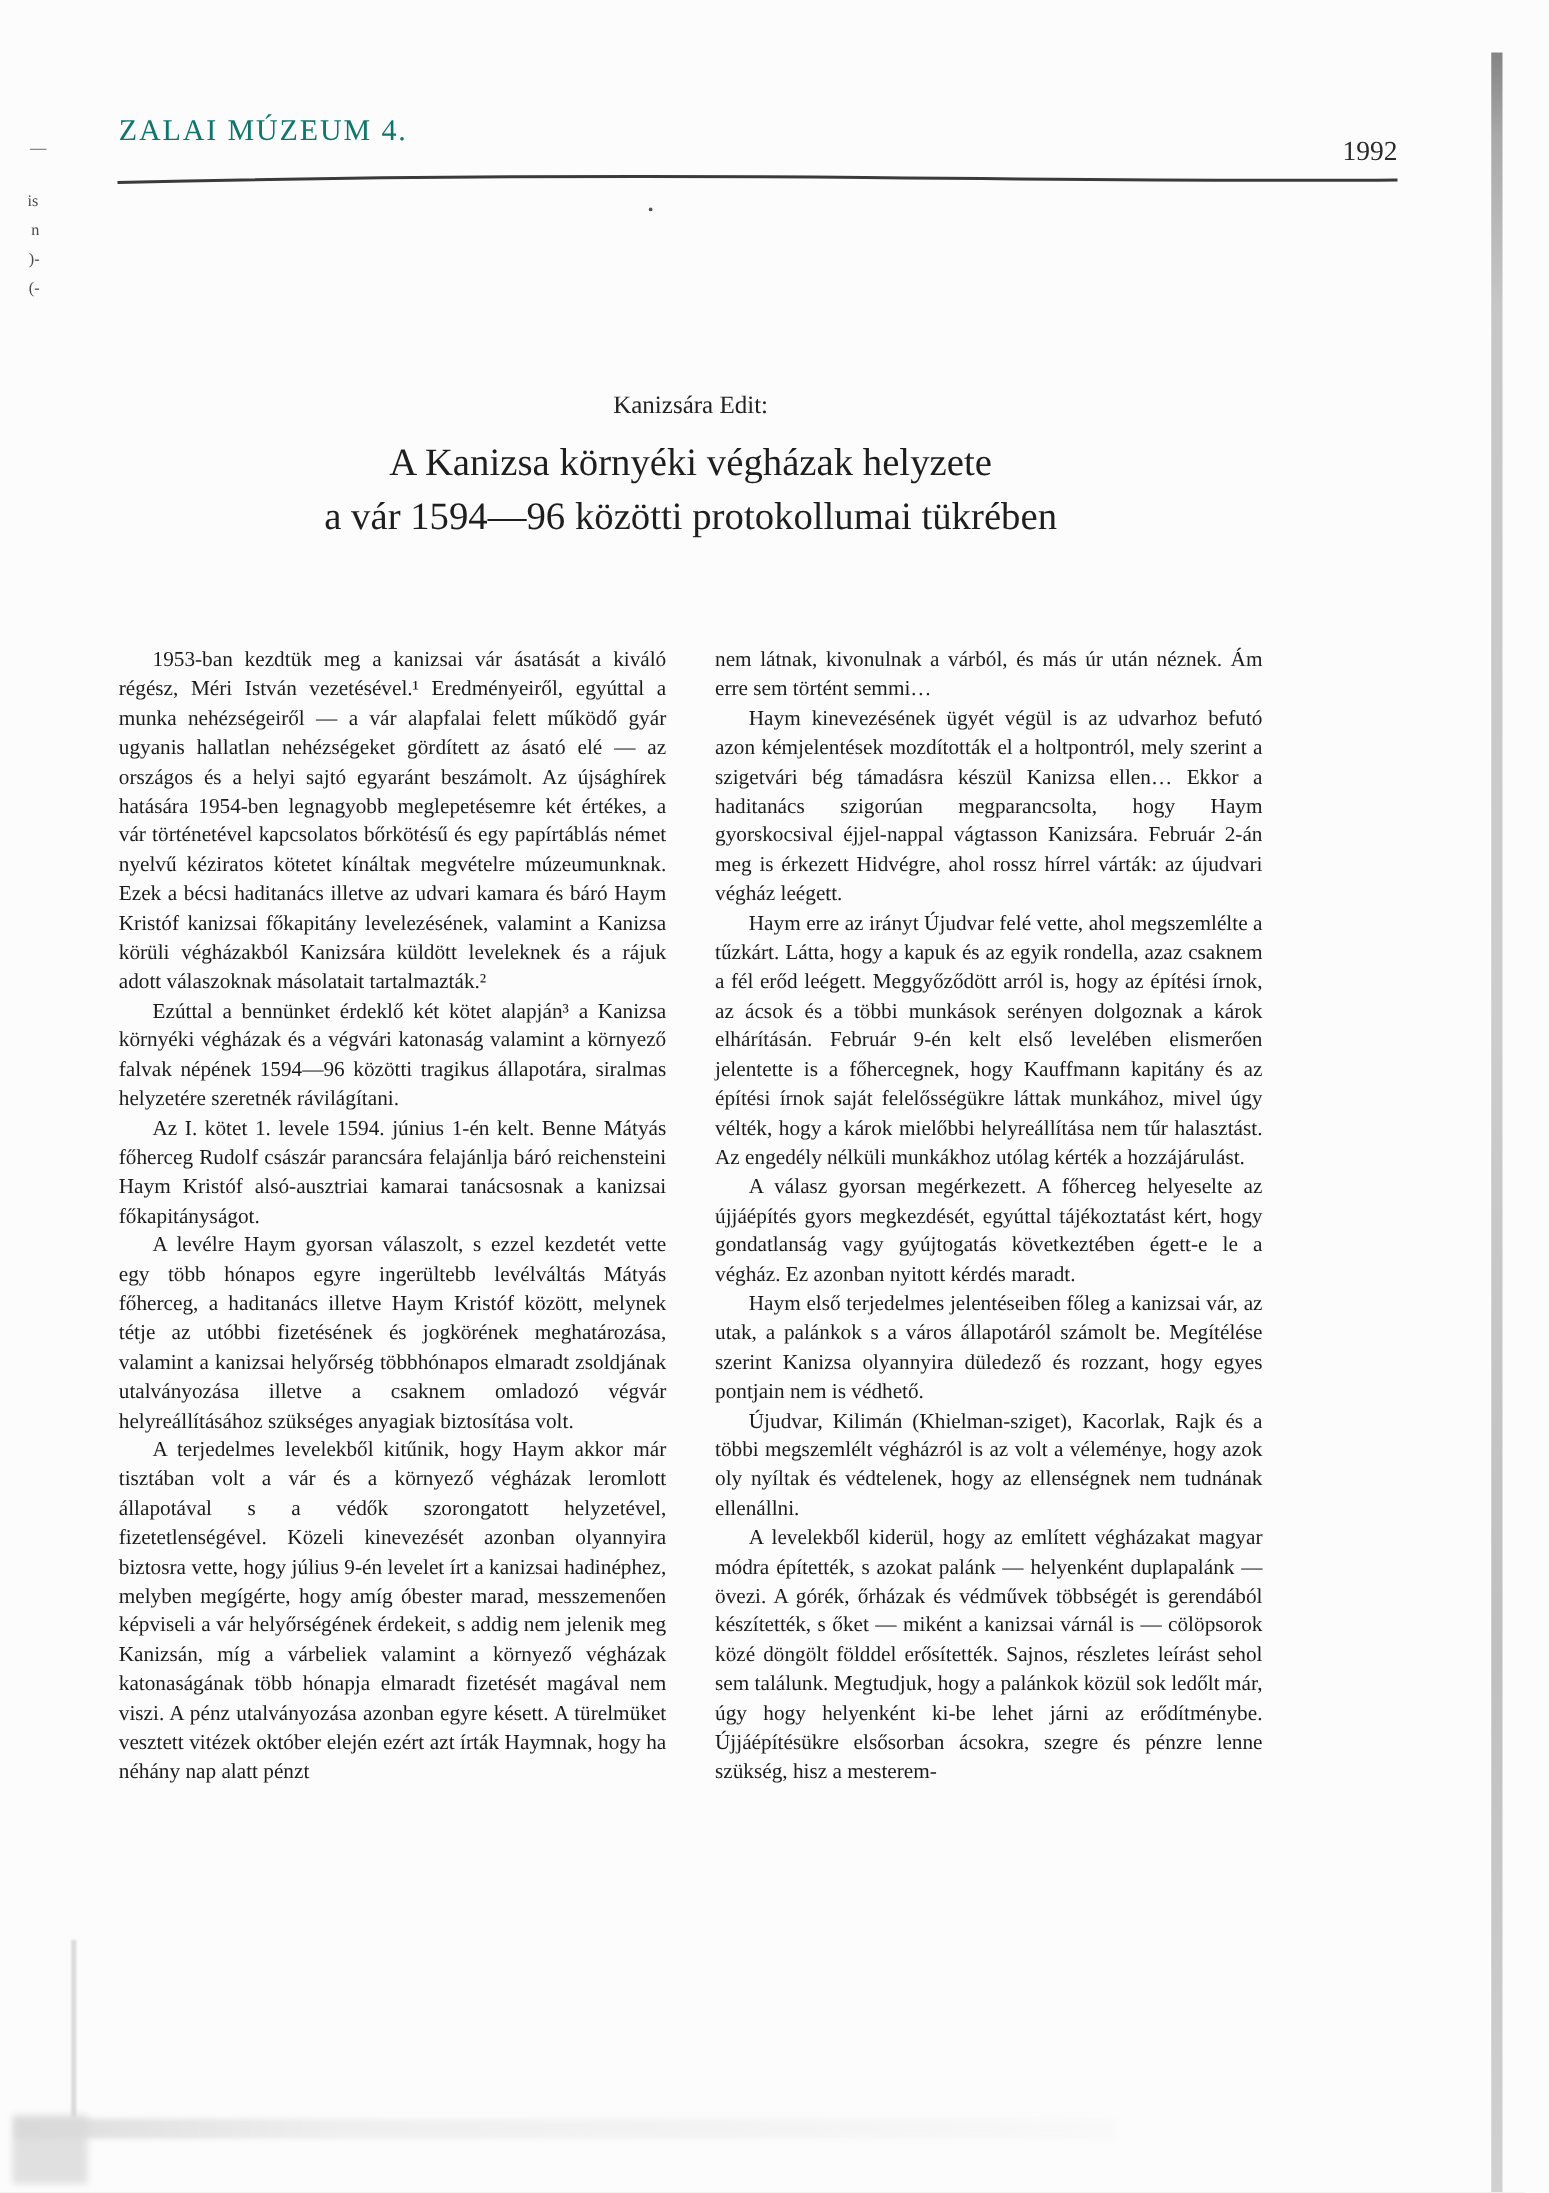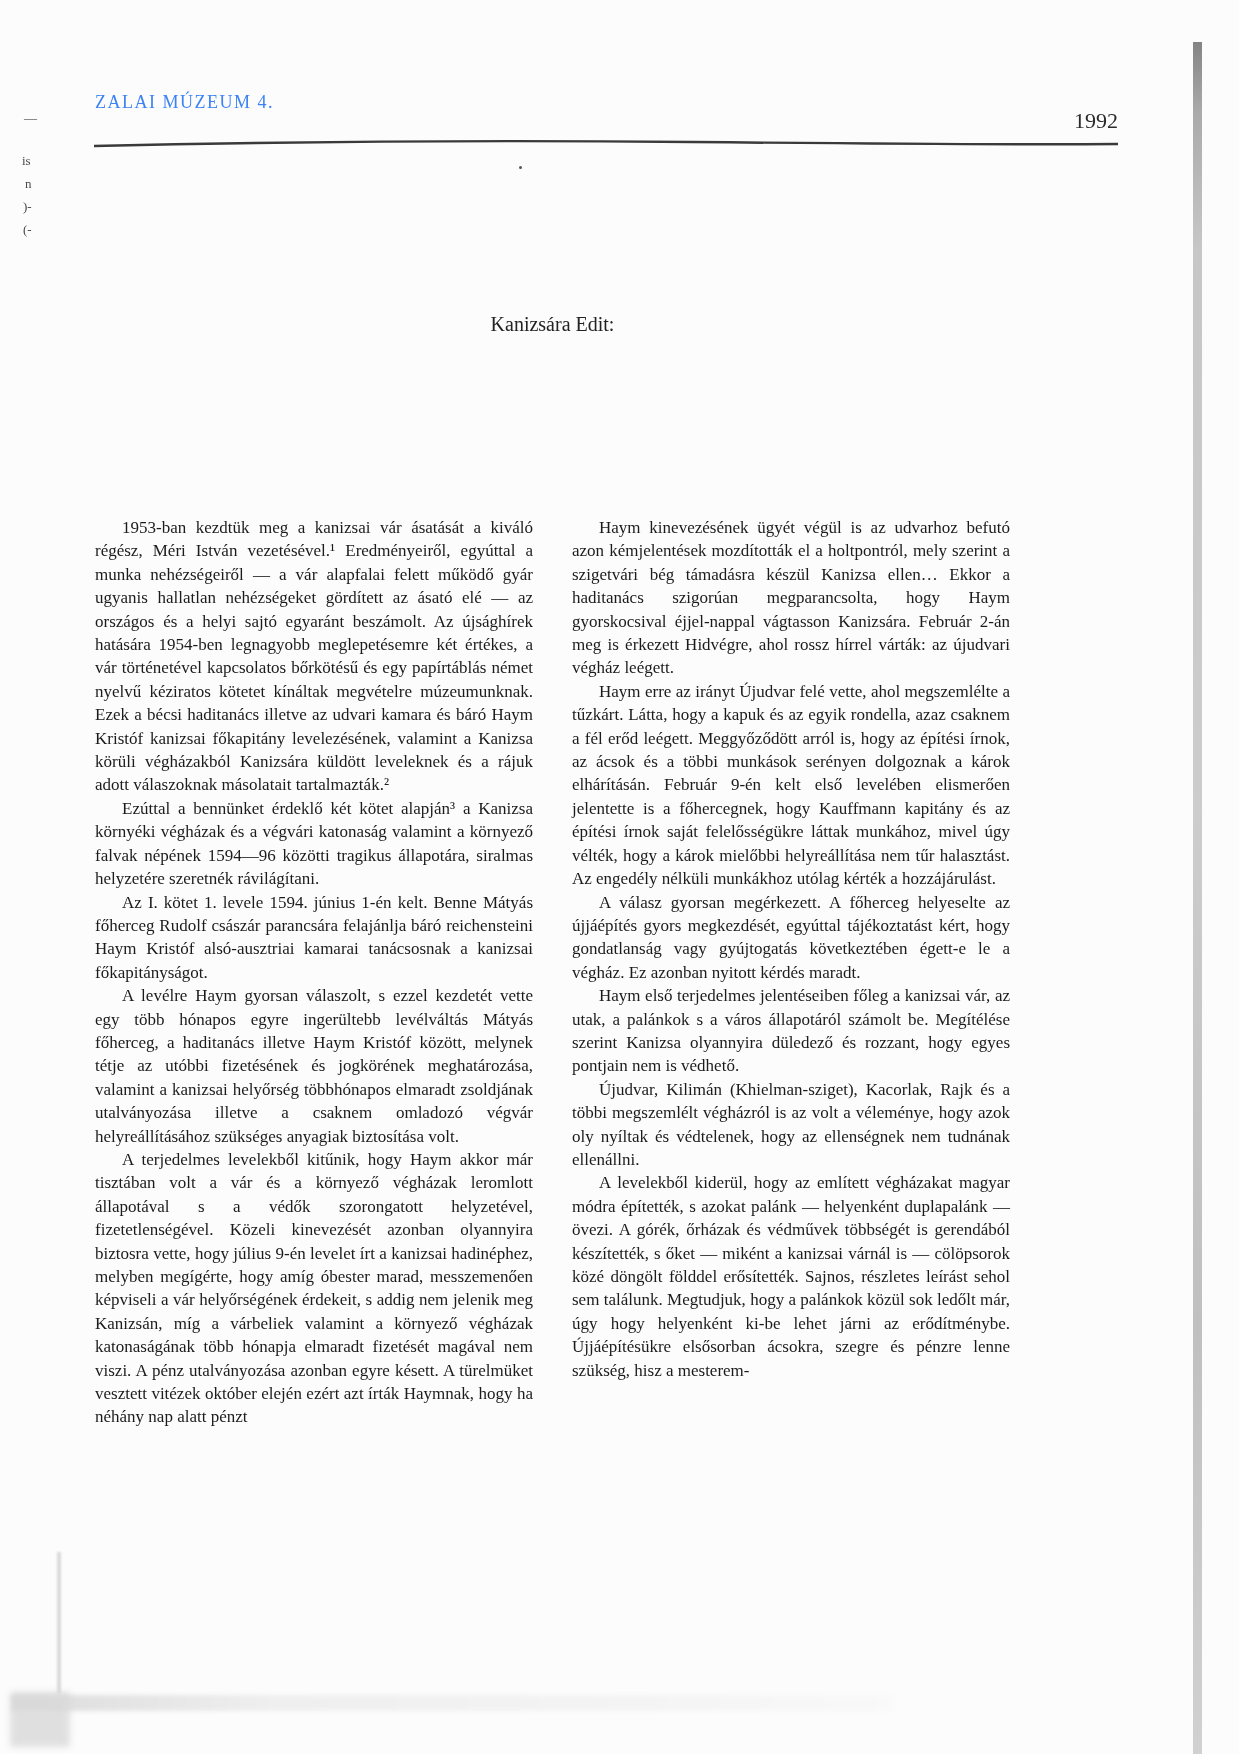--- a/index.html
+++ b/index.html
@@ -7,21 +7,21 @@
     position:relative;
     width:1239px;height:1754px;
     background:#fcfcfc;
     overflow:hidden;
     font-family:"Liberation Serif","DejaVu Serif",serif;
     color:#1c1c1c;
   }
   
   .journal{
     position:absolute;left:95px;top:92px;
-    font-size:18px;letter-spacing:1.5px;color:#3b82f6;
+    font-size:24px;letter-spacing:1.5px;color:#0f766e;
   }
   .year{
     position:absolute;right:121px;top:108px;
     font-size:22px;color:#2a2a2a;
   }
   .rule{position:absolute;left:92px;top:136px;}
   
   .author{
     position:absolute;left:95px;top:313px;width:915px;
     text-align:center;font-size:20px;color:#222;
@@ -76,30 +76,35 @@
 
 <div class="page">
 
   <div class="journal">ZALAI MÚZEUM 4.</div>
   <div class="year">1992</div>
   <svg class="rule" width="1028" height="14" viewBox="0 0 1028 14">
     <path d="M2,10 Q 300,3 600,6 T 1026,8" stroke="#3a3a3a" stroke-width="2.4" fill="none"></path>
   </svg>
 
   <div class="author">Kanizsára Edit:</div>
+  <div class="title">
+    <div>A Kanizsa környéki végházak helyzete</div>
+    <div>a vár 1594—96 közötti protokollumai tükrében</div>
+  </div>
 
   <div class="columns">
     <div class="col">
         <p class="para indent">1953-ban kezdtük meg a kanizsai vár ásatását a kiváló régész, Méri István vezetésével.¹ Eredményeiről, egyúttal a munka nehézségeiről — a vár alapfalai felett működő gyár ugyanis hallatlan nehézségeket gördített az ásató elé — az országos és a helyi sajtó egyaránt beszámolt. Az újsághírek hatására 1954-ben legnagyobb meglepetésemre két értékes, a vár történetével kapcsolatos bőrkötésű és egy papírtáblás német nyelvű kéziratos kötetet kínáltak megvételre múzeumunknak. Ezek a bécsi haditanács illetve az udvari kamara és báró Haym Kristóf kanizsai főkapitány levelezésének, valamint a Kanizsa körüli végházakból Kanizsára küldött leveleknek és a rájuk adott válaszoknak másolatait tartalmazták.²</p>
         <p class="para indent">Ezúttal a bennünket érdeklő két kötet alapján³ a Kanizsa környéki végházak és a végvári katonaság valamint a környező falvak népének 1594—96 közötti tragikus állapotára, siralmas helyzetére szeretnék rávilágítani.</p>
         <p class="para indent">Az I. kötet 1. levele 1594. június 1-én kelt. Benne Mátyás főherceg Rudolf császár parancsára felajánlja báró reichensteini Haym Kristóf alsó-ausztriai kamarai tanácsosnak a kanizsai főkapitányságot.</p>
         <p class="para indent">A levélre Haym gyorsan válaszolt, s ezzel kezdetét vette egy több hónapos egyre ingerültebb levélváltás Mátyás főherceg, a haditanács illetve Haym Kristóf között, melynek tétje az utóbbi fizetésének és jogkörének meghatározása, valamint a kanizsai helyőrség többhónapos elmaradt zsoldjának utalványozása illetve a csaknem omladozó végvár helyreállításához szükséges anyagiak biztosítása volt.</p>
         <p class="para indent">A terjedelmes levelekből kitűnik, hogy Haym akkor már tisztában volt a vár és a környező végházak leromlott állapotával s a védők szorongatott helyzetével, fizetetlenségével. Közeli kinevezését azonban olyannyira biztosra vette, hogy július 9-én levelet írt a kanizsai hadinéphez, melyben megígérte, hogy amíg óbester marad, messzemenően képviseli a vár helyőrségének érdekeit, s addig nem jelenik meg Kanizsán, míg a várbeliek valamint a környező végházak katonaságának több hónapja elmaradt fizetését magával nem viszi. A pénz utalványozása azonban egyre késett. A türelmüket vesztett vitézek október elején ezért azt írták Haymnak, hogy ha néhány nap alatt pénzt</p>
       </div>
     <div class="col">
+        <p class="para">nem látnak, kivonulnak a várból, és más úr után néznek. Ám erre sem történt semmi…</p>
         <p class="para indent">Haym kinevezésének ügyét végül is az udvarhoz befutó azon kémjelentések mozdították el a holtpontról, mely szerint a szigetvári bég támadásra készül Kanizsa ellen… Ekkor a haditanács szigorúan megparancsolta, hogy Haym gyorskocsival éjjel-nappal vágtasson Kanizsára. Február 2-án meg is érkezett Hidvégre, ahol rossz hírrel várták: az újudvari végház leégett.</p>
         <p class="para indent">Haym erre az irányt Újudvar felé vette, ahol megszemlélte a tűzkárt. Látta, hogy a kapuk és az egyik rondella, azaz csaknem a fél erőd leégett. Meggyőződött arról is, hogy az építési írnok, az ácsok és a többi munkások serényen dolgoznak a károk elhárításán. Február 9-én kelt első levelében elismerően jelentette is a főhercegnek, hogy Kauffmann kapitány és az építési írnok saját felelősségükre láttak munkához, mivel úgy vélték, hogy a károk mielőbbi helyreállítása nem tűr halasztást. Az engedély nélküli munkákhoz utólag kérték a hozzájárulást.</p>
         <p class="para indent">A válasz gyorsan megérkezett. A főherceg helyeselte az újjáépítés gyors megkezdését, egyúttal tájékoztatást kért, hogy gondatlanság vagy gyújtogatás következtében égett-e le a végház. Ez azonban nyitott kérdés maradt.</p>
         <p class="para indent">Haym első terjedelmes jelentéseiben főleg a kanizsai vár, az utak, a palánkok s a város állapotáról számolt be. Megítélése szerint Kanizsa olyannyira düledező és rozzant, hogy egyes pontjain nem is védhető.</p>
         <p class="para indent">Újudvar, Kilimán (Khielman-sziget), Kacorlak, Rajk és a többi megszemlélt végházról is az volt a véleménye, hogy azok oly nyíltak és védtelenek, hogy az ellenségnek nem tudnának ellenállni.</p>
         <p class="para indent">A levelekből kiderül, hogy az említett végházakat magyar módra építették, s azokat palánk — helyenként duplapalánk — övezi. A górék, őrházak és védművek többségét is gerendából készítették, s őket — miként a kanizsai várnál is — cölöpsorok közé döngölt földdel erősítették. Sajnos, részletes leírást sehol sem találunk. Megtudjuk, hogy a palánkok közül sok ledőlt már, úgy hogy helyenként ki-be lehet járni az erődítménybe. Újjáépítésükre elsősorban ácsokra, szegre és pénzre lenne szükség, hisz a mesterem-</p>
       </div>
   </div>
 
   <span class="margin-mark" style="left:24px;top:110px;">—</span>

